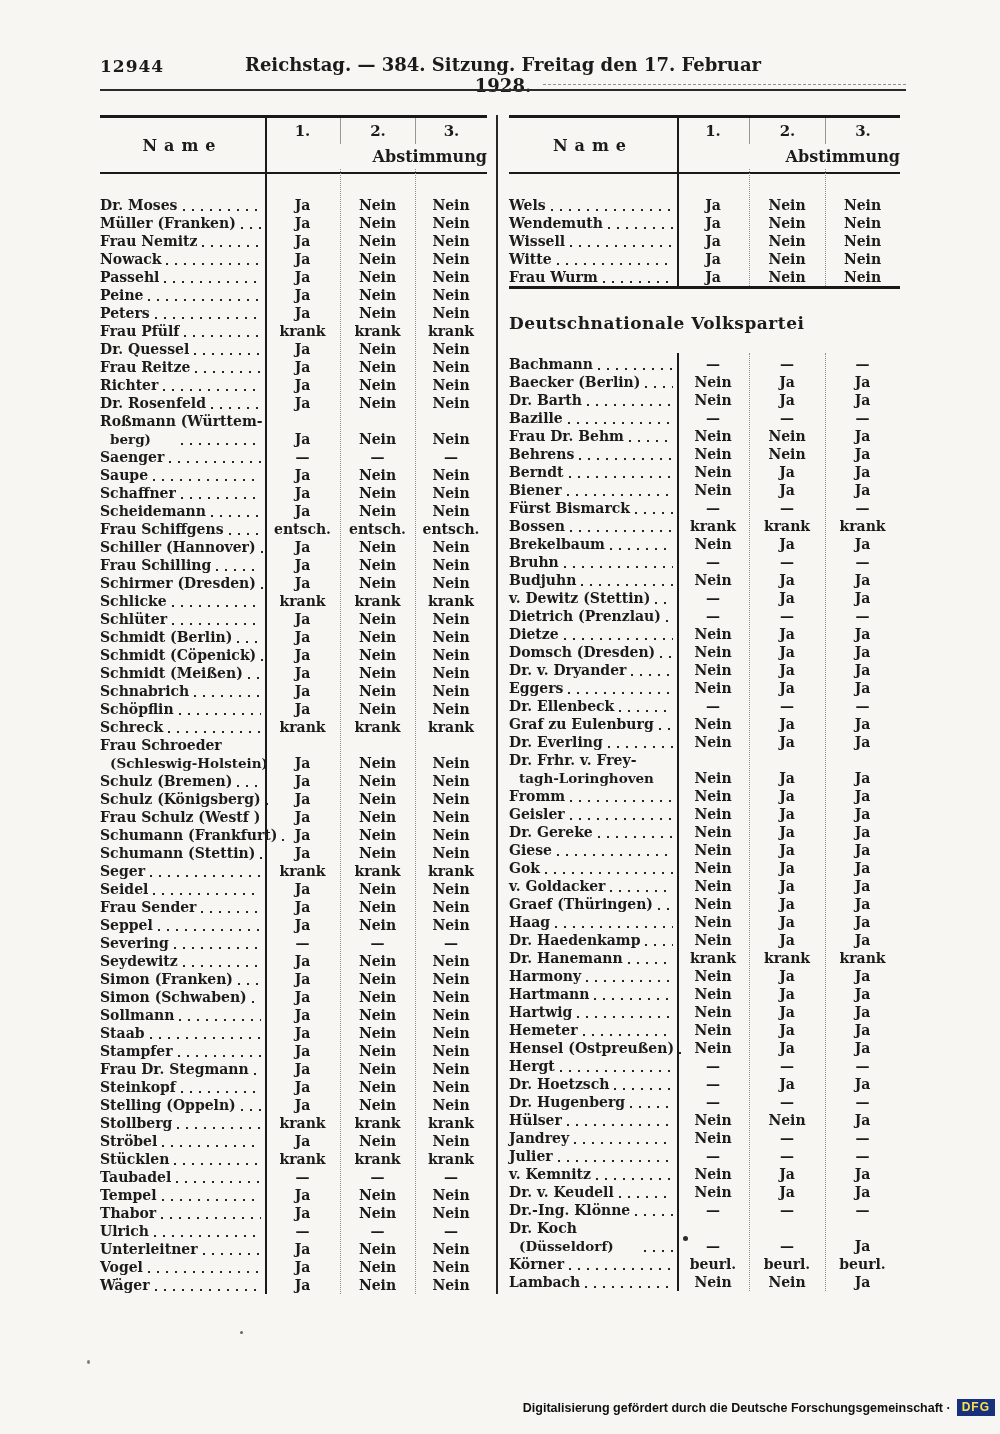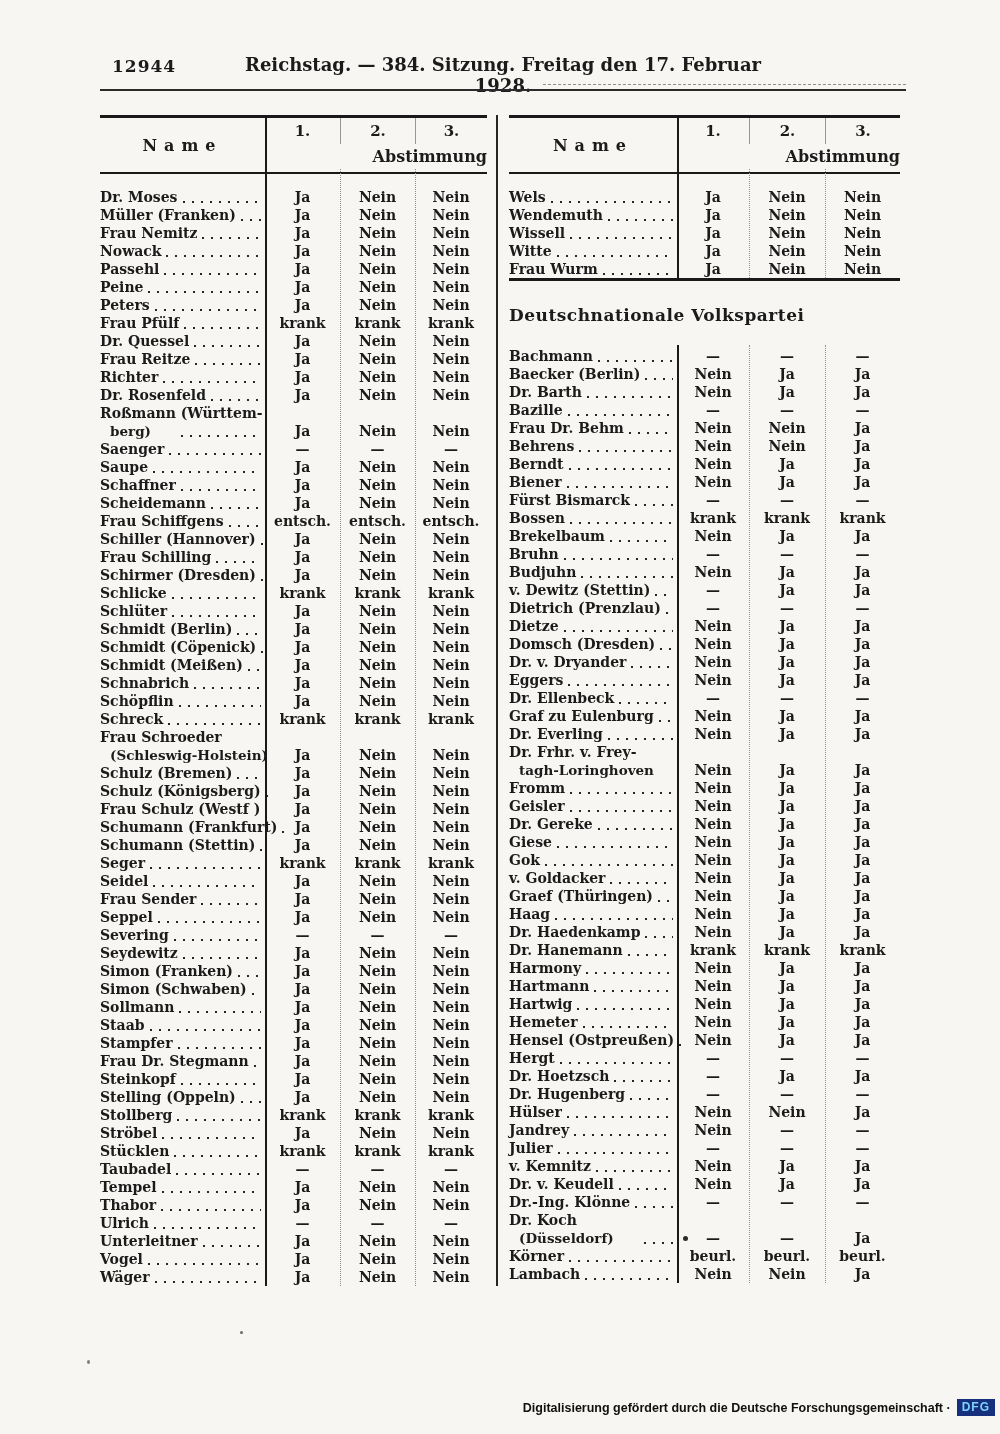--- a/index.html
+++ b/index.html
@@ -3,42 +3,42 @@
 <meta charset="utf-8">
 <style>
   html,body{margin:0;padding:0;}
   .page{
     position:relative; width:1000px; height:1434px; overflow:hidden;
     background:#f7f6f2; color:#1b1b1b;
     font-family:"DejaVu Serif", serif;
   }
   
   .pagehead{position:absolute; top:54px; left:100px; width:806px; height:36px;}
-  .pageno{position:absolute; left:12px; top:2px; font-size:17px; font-weight:bold; letter-spacing:1px;}
+  .pageno{position:absolute; left:0; top:2px; font-size:17px; font-weight:bold; letter-spacing:1px;}
   .ptitle{position:absolute; left:120px; right:120px; top:0; text-align:center; font-size:18px; font-weight:bold;}
   .headrule{position:absolute; top:89px; left:100px; width:806px; height:0; border-bottom:2px solid #2a2a2a;}
   .headrule::before{content:""; position:absolute; right:0; top:-5px; width:45%; border-top:1px dashed #8f8f8f;}
   
   .columns{position:absolute; top:115px; left:100px; display:flex; align-items:stretch;}
   .center-div{width:2px; background:#262626; margin:0 11px 0 9px;}
   
   .vtable{position:relative;}
   .tbl-left{--name:165px; --c1:75px; --c2:75px; --c3:72px; width:387px;}
   .tbl-right{--name:168px; --c1:72px; --c2:76px; --c3:75px; width:391px;}
   .thead{
     display:grid; grid-template-columns:var(--name) 1fr; height:54px;
     border-top:3px solid #191919; border-bottom:2px solid #191919;
   }
   .th-name{display:flex; align-items:center; justify-content:center;
     font-weight:bold; font-size:16px; letter-spacing:7px;}
   .th-nums{display:grid; grid-template-columns:var(--c1) var(--c2) var(--c3); height:26px;}
   .th-nums span{display:flex; align-items:center; justify-content:center; font-size:15px; font-weight:bold;}
   .th-nums span + span{border-left:1px solid #979797;}
   .th-group{text-align:right; font-weight:bold; font-size:16px; line-height:26px;}
-  .tbody{padding-top:14px;}
+  .tbody{padding-top:22px;}
   .noheader .tbody{padding-top:2px;}
   .trow{display:grid; grid-template-columns:var(--name) var(--c1) var(--c2) var(--c3); align-items:end;}
   .ncell{padding-right:2px; min-width:0;}
   .nline{display:flex; line-height:18px; font-size:14px; font-weight:bold; white-space:nowrap;}
   .nline.n2{padding-left:10px; font-size:13.5px;gap:25px;}
   .leader{flex:1; min-width:4px; align-self:flex-end; height:2.5px; margin:0 2px 3px 5px;
     background:repeating-linear-gradient(to right,#262626 0 2.2px, transparent 2.2px 9px);}
   .vcell{text-align:center; line-height:18px; font-size:14px; font-weight:bold;}
   
   .vl{position:absolute;}
@@ -47,21 +47,21 @@
   .noheader .vl-thin{top:0;}
   .vl-thin.p1{left:calc(var(--name) + var(--c1));}
   .vl-thin.p2{left:calc(var(--name) + var(--c1) + var(--c2));}
   .rule-bottom{border-bottom:3px solid #191919;}
   
   .party-head{text-align:left; font-size:17px; font-weight:bold; margin:24px 0 20px 0; letter-spacing:0.5px;}
   
   .foot{position:absolute; top:1399px; right:5px; display:flex; align-items:center; gap:6px;
     font-family:"Liberation Sans", sans-serif; font-size:12.5px; font-weight:bold; color:#101010;}
   .dfg{display:inline-block; padding:1px 5px 2px 5px; font-size:12px; letter-spacing:1px;
-    color:#7dd3fc; font-family:"Liberation Sans", sans-serif; font-weight:bold;}
+    color:#fde047; font-family:"Liberation Sans", sans-serif; font-weight:bold;}
   
   .speck{position:absolute; background:#2b2b2b; border-radius:50%;}
   .sp1{left:683px; top:1236px; width:5px; height:5px;}
   .sp2{left:240px; top:1331px; width:3px; height:3px; opacity:.7;}
   .sp3{left:87px; top:1360px; width:3px; height:4px; opacity:.6;}
 </style>
 </head>
 <body>
 
 <div class="page">

